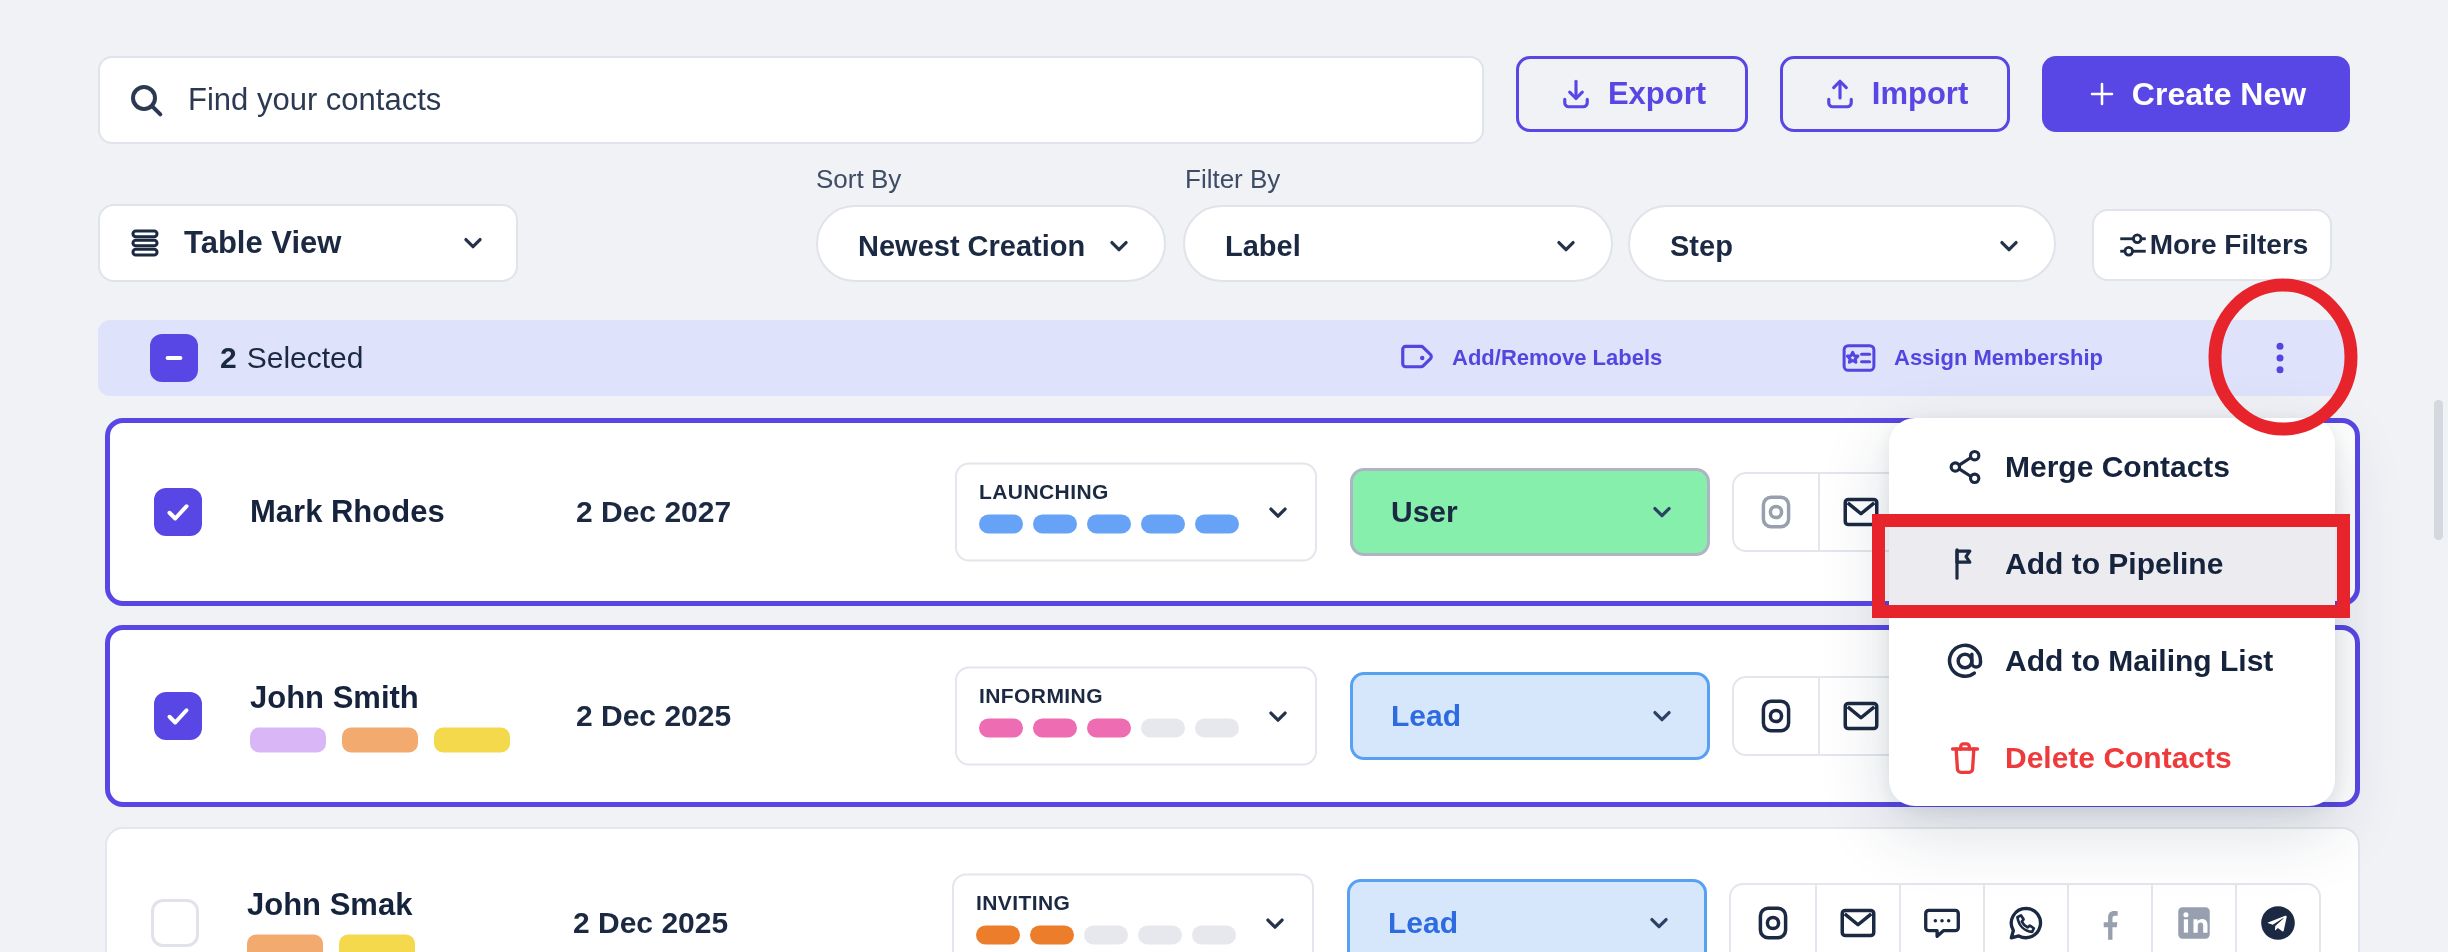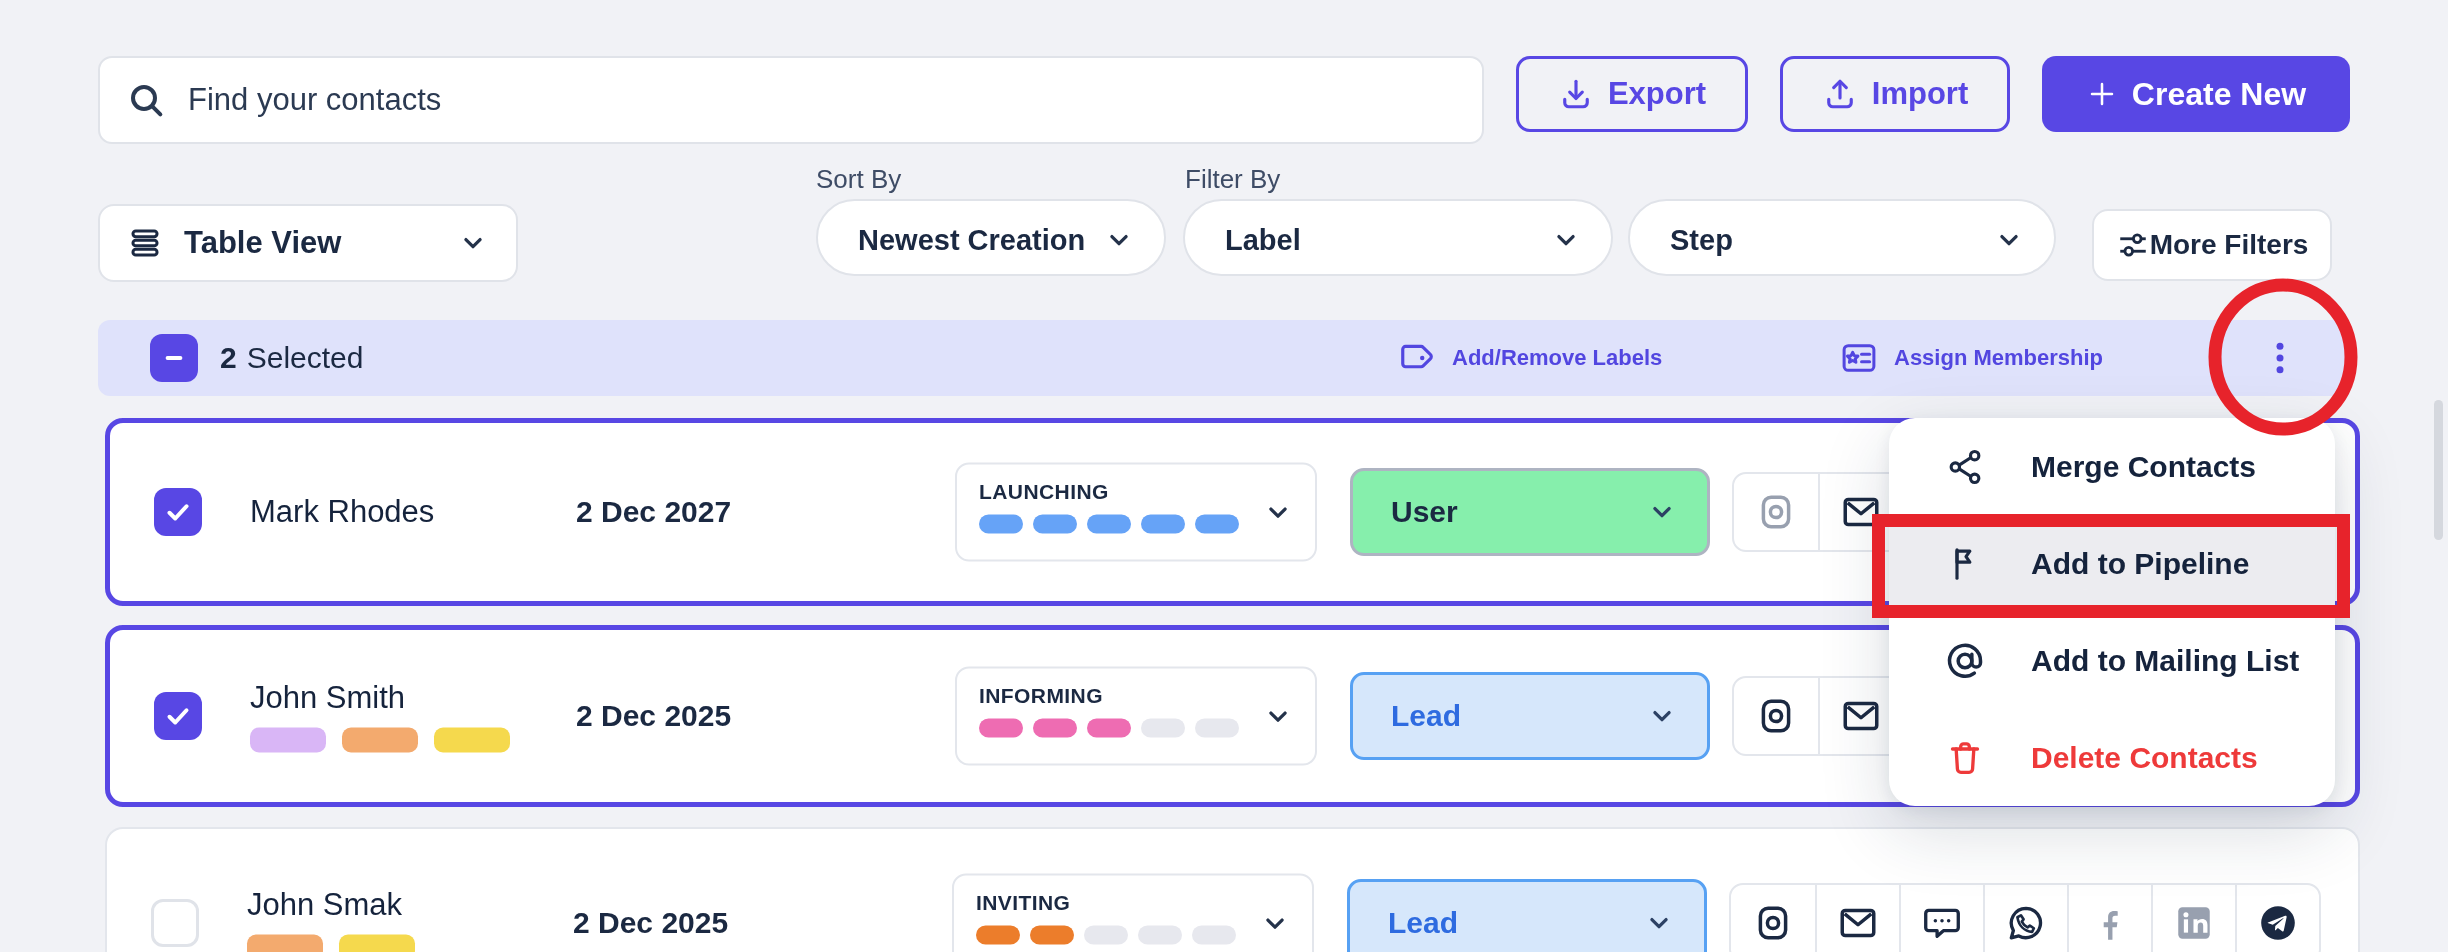--- a/index.html
+++ b/index.html
@@ -24,21 +24,21 @@
 
   
   .view-select{position:absolute;left:98px;top:204px;width:420px;height:78px;background:#fff;
     border:2px solid #e0e3e9;border-radius:16px;display:flex;align-items:center;padding:0 26px;gap:20px;
     font-size:31px;font-weight:700;color:#1b2942;}
   .view-select svg.rows{width:38px;height:38px;color:#1b2942;}
   .view-select .chev{margin-left:auto;}
   .chev{width:34px;height:34px;color:#24324a;flex:0 0 auto;}
 
   .flt-label{position:absolute;font-size:26px;color:#3e4c66;}
-  .pill-select{position:absolute;top:199px;height:77px;background:#fff;border:2px solid #e0e3e9;
+  .pill-select{position:absolute;top:205px;height:77px;background:#fff;border:2px solid #e0e3e9;
     border-radius:39px;display:flex;align-items:center;padding:5px 28px 0 40px;
     font-size:29px;font-weight:600;color:#1b2942;}
   .pill-select .chev{margin-left:auto;}
 
   .more-filters{position:absolute;left:2092px;top:209px;width:240px;height:72px;background:#fff;
     border:2px solid #e0e3e9;border-radius:16px;display:flex;align-items:center;justify-content:center;
     font-size:28px;font-weight:600;color:#1b2942;}
   .more-filters svg{width:34px;height:34px;color:#1b2942;}
 
   
@@ -62,21 +62,21 @@
   .crow{position:absolute;left:105px;width:2255px;background:#fff;border-radius:18px;}
   .crow.selected{border:5px solid #5847e4;}
   .crow.plain{border:2px solid #e3e6ec;}
   .row-check{position:absolute;left:44px;top:50%;transform:translateY(-50%);width:48px;height:48px;
     border-radius:12px;display:flex;align-items:center;justify-content:center;}
   .row-check.checked{background:#5847e4;}
   .row-check.unchecked{background:#fff;border:3px solid #e0e3e9;}
   .row-check svg{width:30px;height:30px;color:#fff;}
   .name-block{position:absolute;left:140px;top:50%;transform:translateY(-50%);display:flex;
     flex-direction:column;gap:12px;}
-  .cname{font-size:31px;font-weight:400;color:#15233c;white-space:nowrap;}
+  .cname{font-size:31px;font-weight:700;color:#15233c;white-space:nowrap;}
   .label-row{display:flex;gap:16px;}
   .label-pill{width:76px;height:25px;border-radius:9px;}
   .cdate{position:absolute;left:466px;top:50%;transform:translateY(-50%);font-size:30px;font-weight:600;color:#1b2942;}
 
   .step-box{position:absolute;left:845px;top:50%;transform:translateY(-50%);width:362px;height:99px;
     background:#fff;border:2px solid #e3e6ec;border-radius:14px;padding:15px 22px 0 22px;}
   .step-name{font-size:21px;font-weight:700;color:#1b2942;letter-spacing:.02em;}
   .step-pills{display:flex;gap:10px;margin-top:11px;}
   .step-pill{width:44px;height:19px;border-radius:10px;}
   .step-box .chev{position:absolute;right:20px;top:50%;transform:translateY(-50%);}
@@ -91,21 +91,21 @@
     background:#fff;border:2px solid #e3e6ec;border-radius:14px;overflow:hidden;}
   .channel-cell{width:84px;height:100%;display:flex;align-items:center;justify-content:center;}
   .channel-cell + .channel-cell{border-left:2px solid #e3e6ec;}
   .channel-cell svg{width:42px;height:42px;}
   .ch-dark{color:#1b2942;}
   .ch-muted{color:#98a0af;}
 
   
   .menu{position:absolute;left:1889px;top:418px;width:446px;height:388px;background:#fff;border-radius:26px;
     box-shadow:0 24px 70px rgba(27,41,66,.16), 0 4px 16px rgba(27,41,66,.08);z-index:40;overflow:hidden;}
-  .menu-item{height:97px;display:flex;align-items:center;gap:46px;padding:0 20px 0 56px;
+  .menu-item{height:97px;display:flex;align-items:center;gap:20px;padding:0 20px 0 56px;
     font-size:30px;font-weight:800;color:#15233c;cursor:pointer;}
   .menu-item svg{width:40px;height:40px;color:#1b2942;flex:0 0 auto;}
   .menu-item.highlighted{background:#ececf0;}
   .menu-item.danger{color:#ee3a3a;}
   .menu-item.danger svg{color:#ee3a3a;}
 
   
   .anno-ring{position:absolute;left:2196px;top:270px;width:174px;height:174px;z-index:60;pointer-events:none;}
   .anno-box{position:absolute;left:1872px;top:514px;width:478px;height:104px;border:13px solid #e7232b;
     z-index:60;pointer-events:none;}

